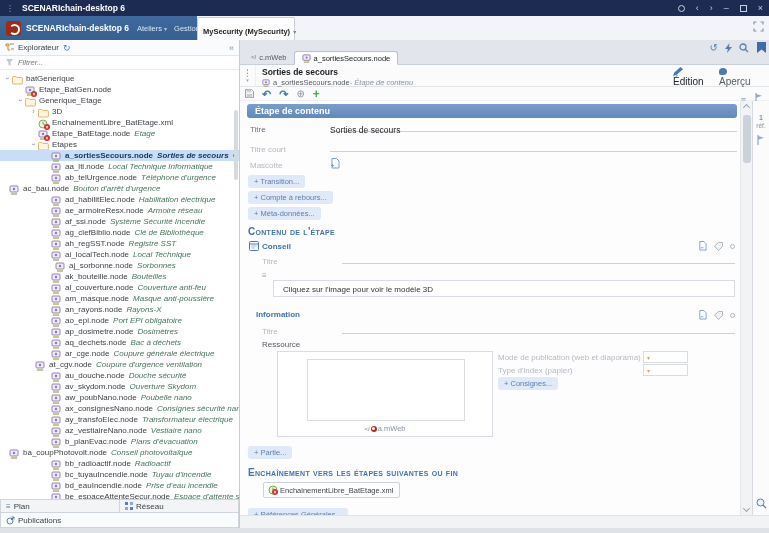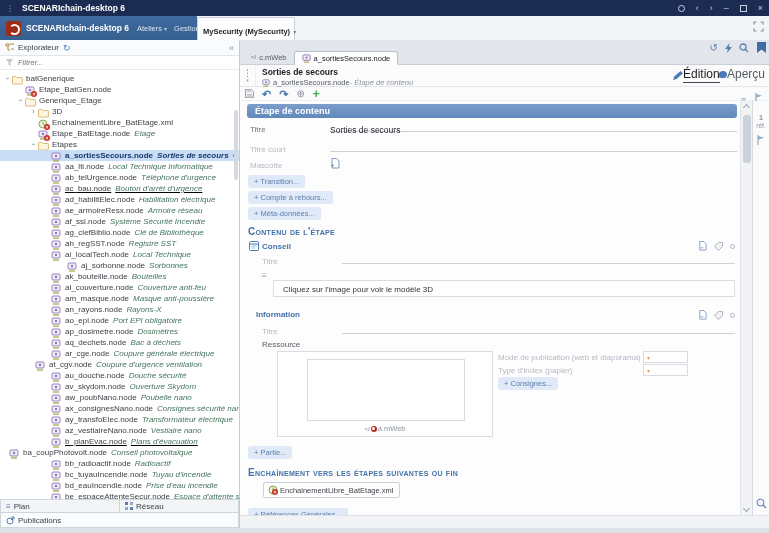--- a/index.html
+++ b/index.html
@@ -77,21 +77,21 @@
   .kebab{width:16px;display:flex;flex-direction:column;align-items:center;justify-content:center;color:#6b7480;border-right:1px solid #eceff3}
   .kebab .k1{font-size:9px;line-height:8px}
   .kebab .k2{font-size:5px;color:#9aa3ad}
   .edtitle-wrap{padding:2px 0 0 6px;flex:1;min-width:0}
   .edtitle{font-size:8.5px;font-weight:bold;color:#1c1e22;white-space:nowrap}
   .edsub{display:flex;align-items:center;margin-top:1px;white-space:nowrap}
   .edsub .ticon{display:inline-flex;margin-right:3px}
   .edsub .nodename{font-size:7.5px;color:#555b63}
   .edsub .nodetype{font-size:7.5px;font-style:italic;color:#8a93a0}
   .viewtabs{display:flex;align-items:flex-start;padding-top:2px;margin-right:4px}
-  .vtab{display:flex;align-items:center;width:46px;font-size:12px;color:#555b63;cursor:default}
+  .vtab{display:flex;flex-direction:column;width:46px;font-size:10px;color:#555b63;cursor:default}
   .vtab .vic{height:9px;display:flex;align-items:center}
   .vtab.active .vlabel{border-bottom:1.5px solid #444a52;padding-bottom:1px;color:#1c1e22}
   .apercu-blob{width:8px;height:7px;border-radius:50% 50% 50% 2px;background:#4a7ab5}
 
   .toolbar{height:14px;display:flex;align-items:center;padding-left:5px;gap:8px;border-bottom:1px solid #eef0f3;flex:0 0 auto;background:#fbfbfc;position:relative}
   .toolbar .save{color:#9aa3ad;font-size:9px;display:inline-flex}
   .toolbar .arrow{color:#4a7ab5;font-size:11px;font-weight:bold;line-height:10px}
   .toolbar .target{color:#8a93a0;font-size:10px}
   .toolbar .plus{color:#3fae4e;font-size:12px;font-weight:bold;line-height:10px}
   .toolbar-right{position:absolute;right:6px;top:2px;display:flex;gap:9px;align-items:center}
@@ -305,21 +305,21 @@
       <span class="ticon">
               <svg width="10" height="10" viewBox="0 0 10 10">
                 <rect x="1" y="1" width="8" height="6" rx="1" fill="#f1ecf8" stroke="#8a76b5" stroke-width=".9"></rect>
                 <circle cx="5" cy="4" r="1.2" fill="#8a76b5"></circle>
                 <path d="M2 9h6" stroke="#a0a43c" stroke-width="1.2"></path>
               </svg>
             </span>
       <span class="tname">ab_telUrgence.node</span>
       <span class="tdesc">Téléphone d'urgence</span>
     </div>
-          <div class="trow" style="padding-left: 42px; text-decoration: underline;">
+          <div class="trow" style="">
       <span class="caret"></span>
       <span class="ticon">
               <svg width="10" height="10" viewBox="0 0 10 10">
                 <rect x="1" y="1" width="8" height="6" rx="1" fill="#f1ecf8" stroke="#8a76b5" stroke-width=".9"></rect>
                 <circle cx="5" cy="4" r="1.2" fill="#8a76b5"></circle>
                 <path d="M2 9h6" stroke="#a0a43c" stroke-width="1.2"></path>
               </svg>
             </span>
       <span class="tname">ac_bau.node</span>
       <span class="tdesc">Bouton d'arrêt d'urgence</span>
@@ -389,21 +389,21 @@
       <span class="ticon">
               <svg width="10" height="10" viewBox="0 0 10 10">
                 <rect x="1" y="1" width="8" height="6" rx="1" fill="#f1ecf8" stroke="#8a76b5" stroke-width=".9"></rect>
                 <circle cx="5" cy="4" r="1.2" fill="#8a76b5"></circle>
                 <path d="M2 9h6" stroke="#a0a43c" stroke-width="1.2"></path>
               </svg>
             </span>
       <span class="tname">ai_localTech.node</span>
       <span class="tdesc">Local Technique</span>
     </div>
-          <div class="trow" style="padding-left: 58px;">
+          <div class="trow" style="padding-left: 46px;">
       <span class="caret"></span>
       <span class="ticon">
               <svg width="10" height="10" viewBox="0 0 10 10">
                 <rect x="1" y="1" width="8" height="6" rx="1" fill="#f1ecf8" stroke="#8a76b5" stroke-width=".9"></rect>
                 <circle cx="5" cy="4" r="1.2" fill="#8a76b5"></circle>
                 <path d="M2 9h6" stroke="#a0a43c" stroke-width="1.2"></path>
               </svg>
             </span>
       <span class="tname">aj_sorbonne.node</span>
       <span class="tdesc">Sorbonnes</span>
@@ -581,21 +581,21 @@
       <span class="ticon">
               <svg width="10" height="10" viewBox="0 0 10 10">
                 <rect x="1" y="1" width="8" height="6" rx="1" fill="#f1ecf8" stroke="#8a76b5" stroke-width=".9"></rect>
                 <circle cx="5" cy="4" r="1.2" fill="#8a76b5"></circle>
                 <path d="M2 9h6" stroke="#a0a43c" stroke-width="1.2"></path>
               </svg>
             </span>
       <span class="tname">az_vestiaireNano.node</span>
       <span class="tdesc">Vestiaire nano</span>
     </div>
-          <div class="trow" style="padding-left: 42px; text-decoration: underline;">
+          <div class="trow" style="padding-left: 42px;">
       <span class="caret"></span>
       <span class="ticon">
               <svg width="10" height="10" viewBox="0 0 10 10">
                 <rect x="1" y="1" width="8" height="6" rx="1" fill="#f1ecf8" stroke="#8a76b5" stroke-width=".9"></rect>
                 <circle cx="5" cy="4" r="1.2" fill="#8a76b5"></circle>
                 <path d="M2 9h6" stroke="#a0a43c" stroke-width="1.2"></path>
               </svg>
             </span>
       <span class="tname">b_planEvac.node</span>
       <span class="tdesc">Plans d'évacuation</span>

